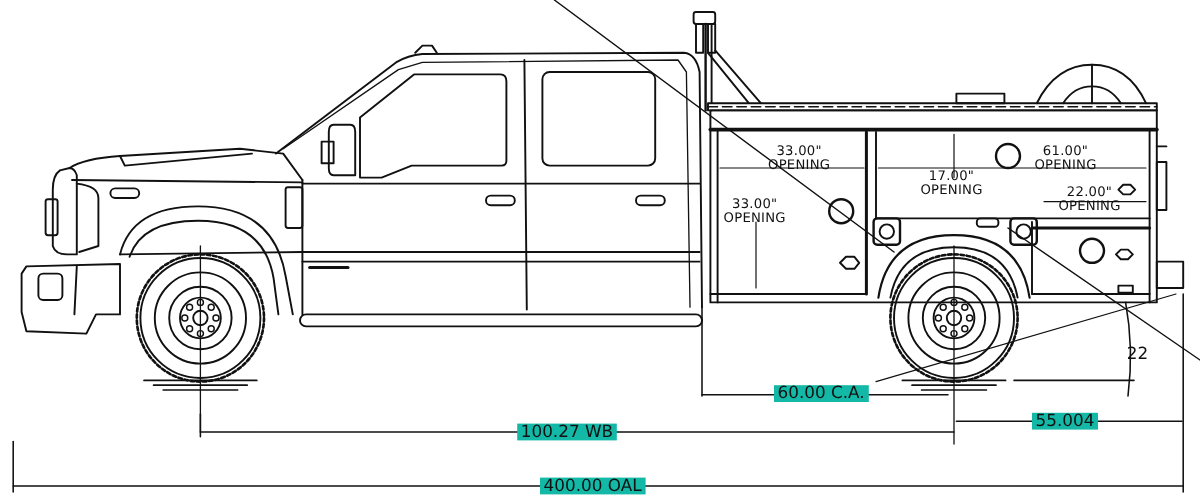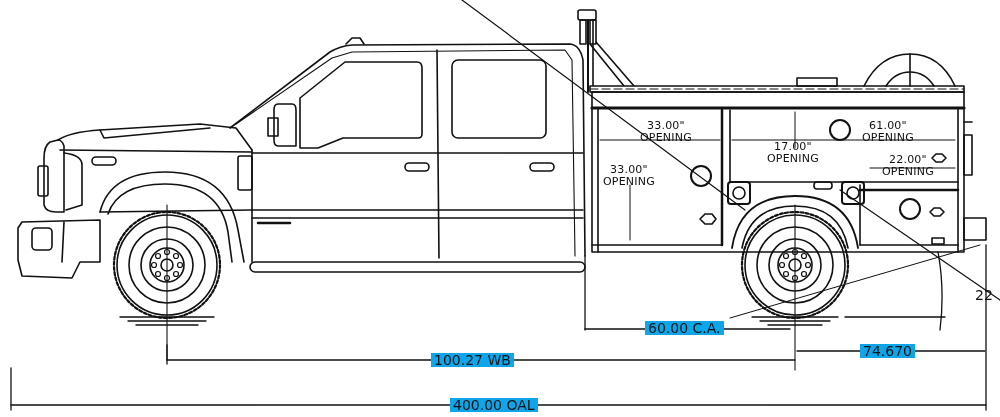--- a/index.html
+++ b/index.html
@@ -1,18 +1,18 @@
 <!DOCTYPE html>
 <html><head>
 <meta charset="utf-8">
 <style>
   html, body { margin: 0; padding: 0; background: #ffffff; }
   body { width: 1000px; height: 417px; overflow: hidden; position: relative; font-family: "DejaVu Sans", sans-serif; }
   #drawing { position: absolute; left: 0; top: 0; width: 1000px; height: 417px; }
-  .lbl { position: absolute; font-family: "DejaVu Sans", sans-serif; color: #111; background: #0ea5e9; line-height: 1; white-space: nowrap; }
+  .lbl { position: absolute; font-family: "DejaVu Sans", sans-serif; color: #111; background: #14b8a6; line-height: 1; white-space: nowrap; }
   .dim { font-size: 14px; padding: 0 3px; }
   .open { font-size: 11px; text-align: center; background: transparent; line-height: 1.05; letter-spacing: 0.2px; }
   .open span { display: block; }
 </style>
 </head>
 <body>
 
 <svg id="drawing" viewBox="0 0 1000 417" xmlns="http://www.w3.org/2000/svg" fill="none" stroke="#111" stroke-width="1.6" stroke-linejoin="round" stroke-linecap="round">
 
   <line x1="462" y1="0" x2="745" y2="210" stroke-width="1.2"></line>
@@ -212,16 +212,16 @@
 <div class="lbl open" style="left:862px;top:120px;">
   <span>61.00"</span>
   <span>OPENING</span>
 </div>
 <div class="lbl open" style="left:882px;top:154px;">
   <span>22.00"</span>
   <span>OPENING</span>
 </div>
 
 <div class="lbl dim" style="left:645px;top:321px;">60.00 C.A.</div>
-<div class="lbl dim" style="left:972px;top:288px;background:transparent;">22</div>
-<div class="lbl dim" style="left:860px;top:344px;">74.670</div>
+<div class="lbl dim" style="left:936px;top:288px;background:transparent;">22</div>
+<div class="lbl dim" style="left:860px;top:344px;">55.004</div>
 <div class="lbl dim" style="left:431px;top:353px;">100.27 WB</div>
 <div class="lbl dim" style="left:450px;top:398px;">400.00 OAL</div>
 
 </body></html>

